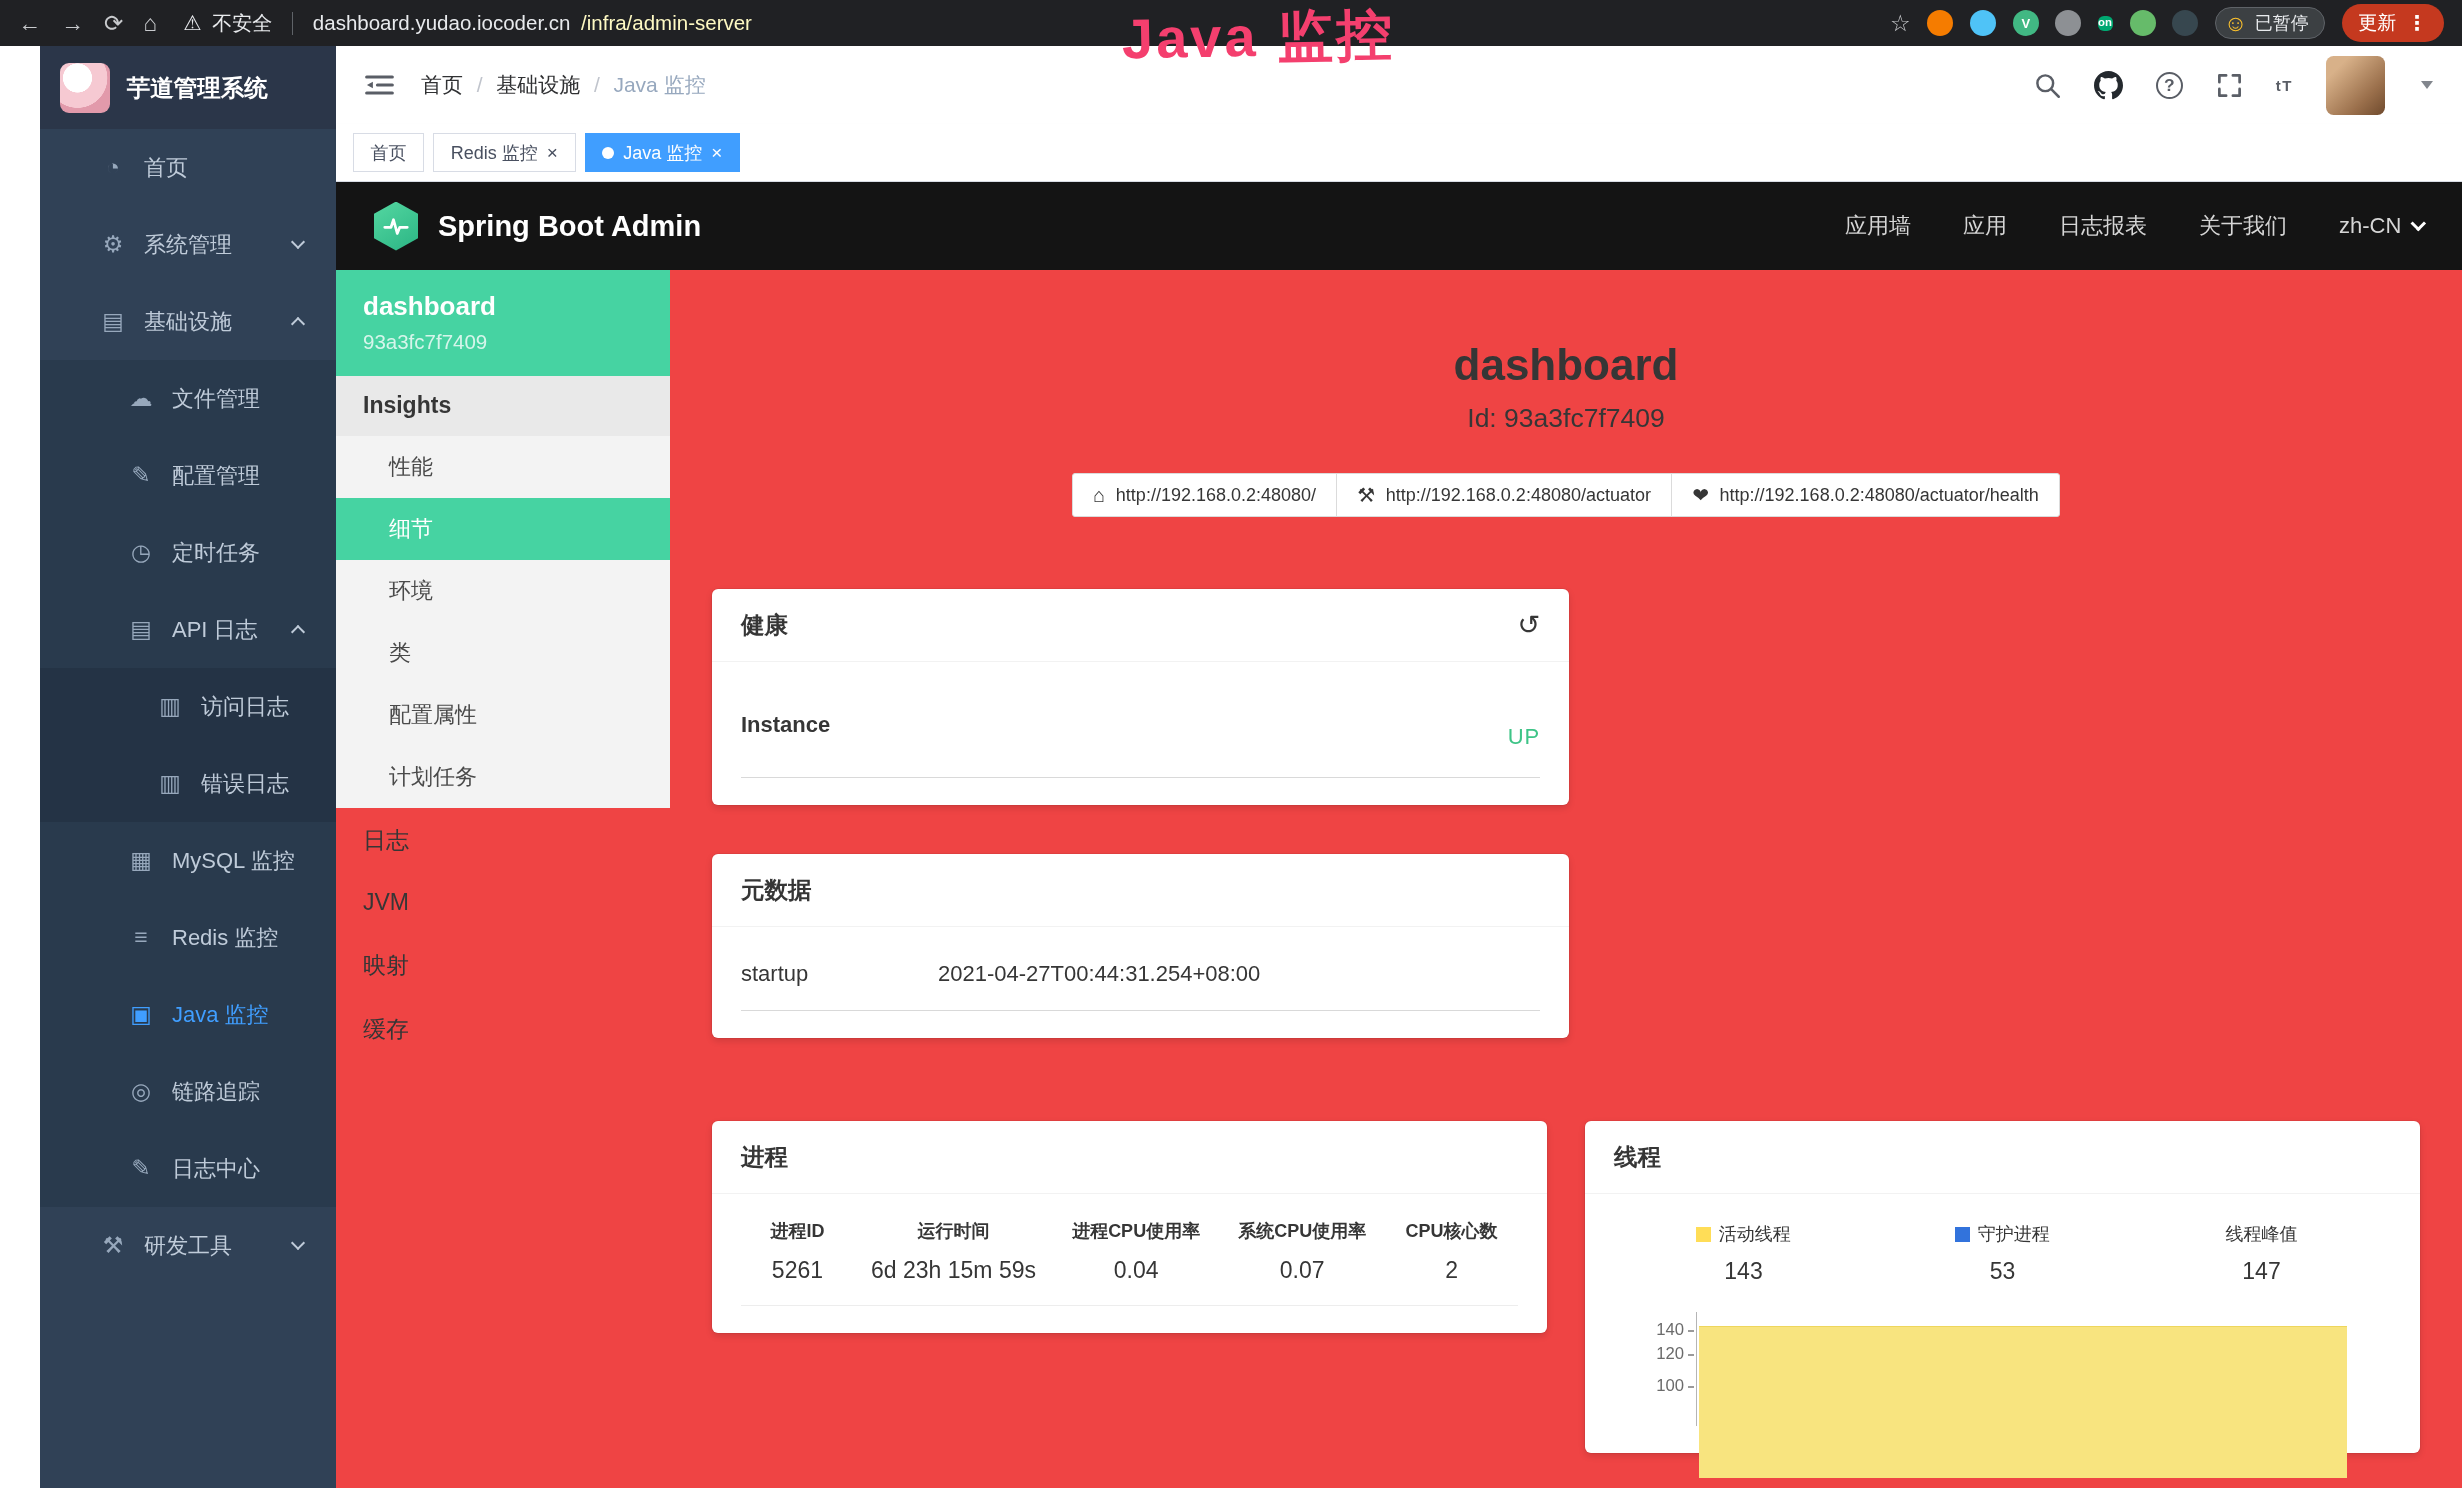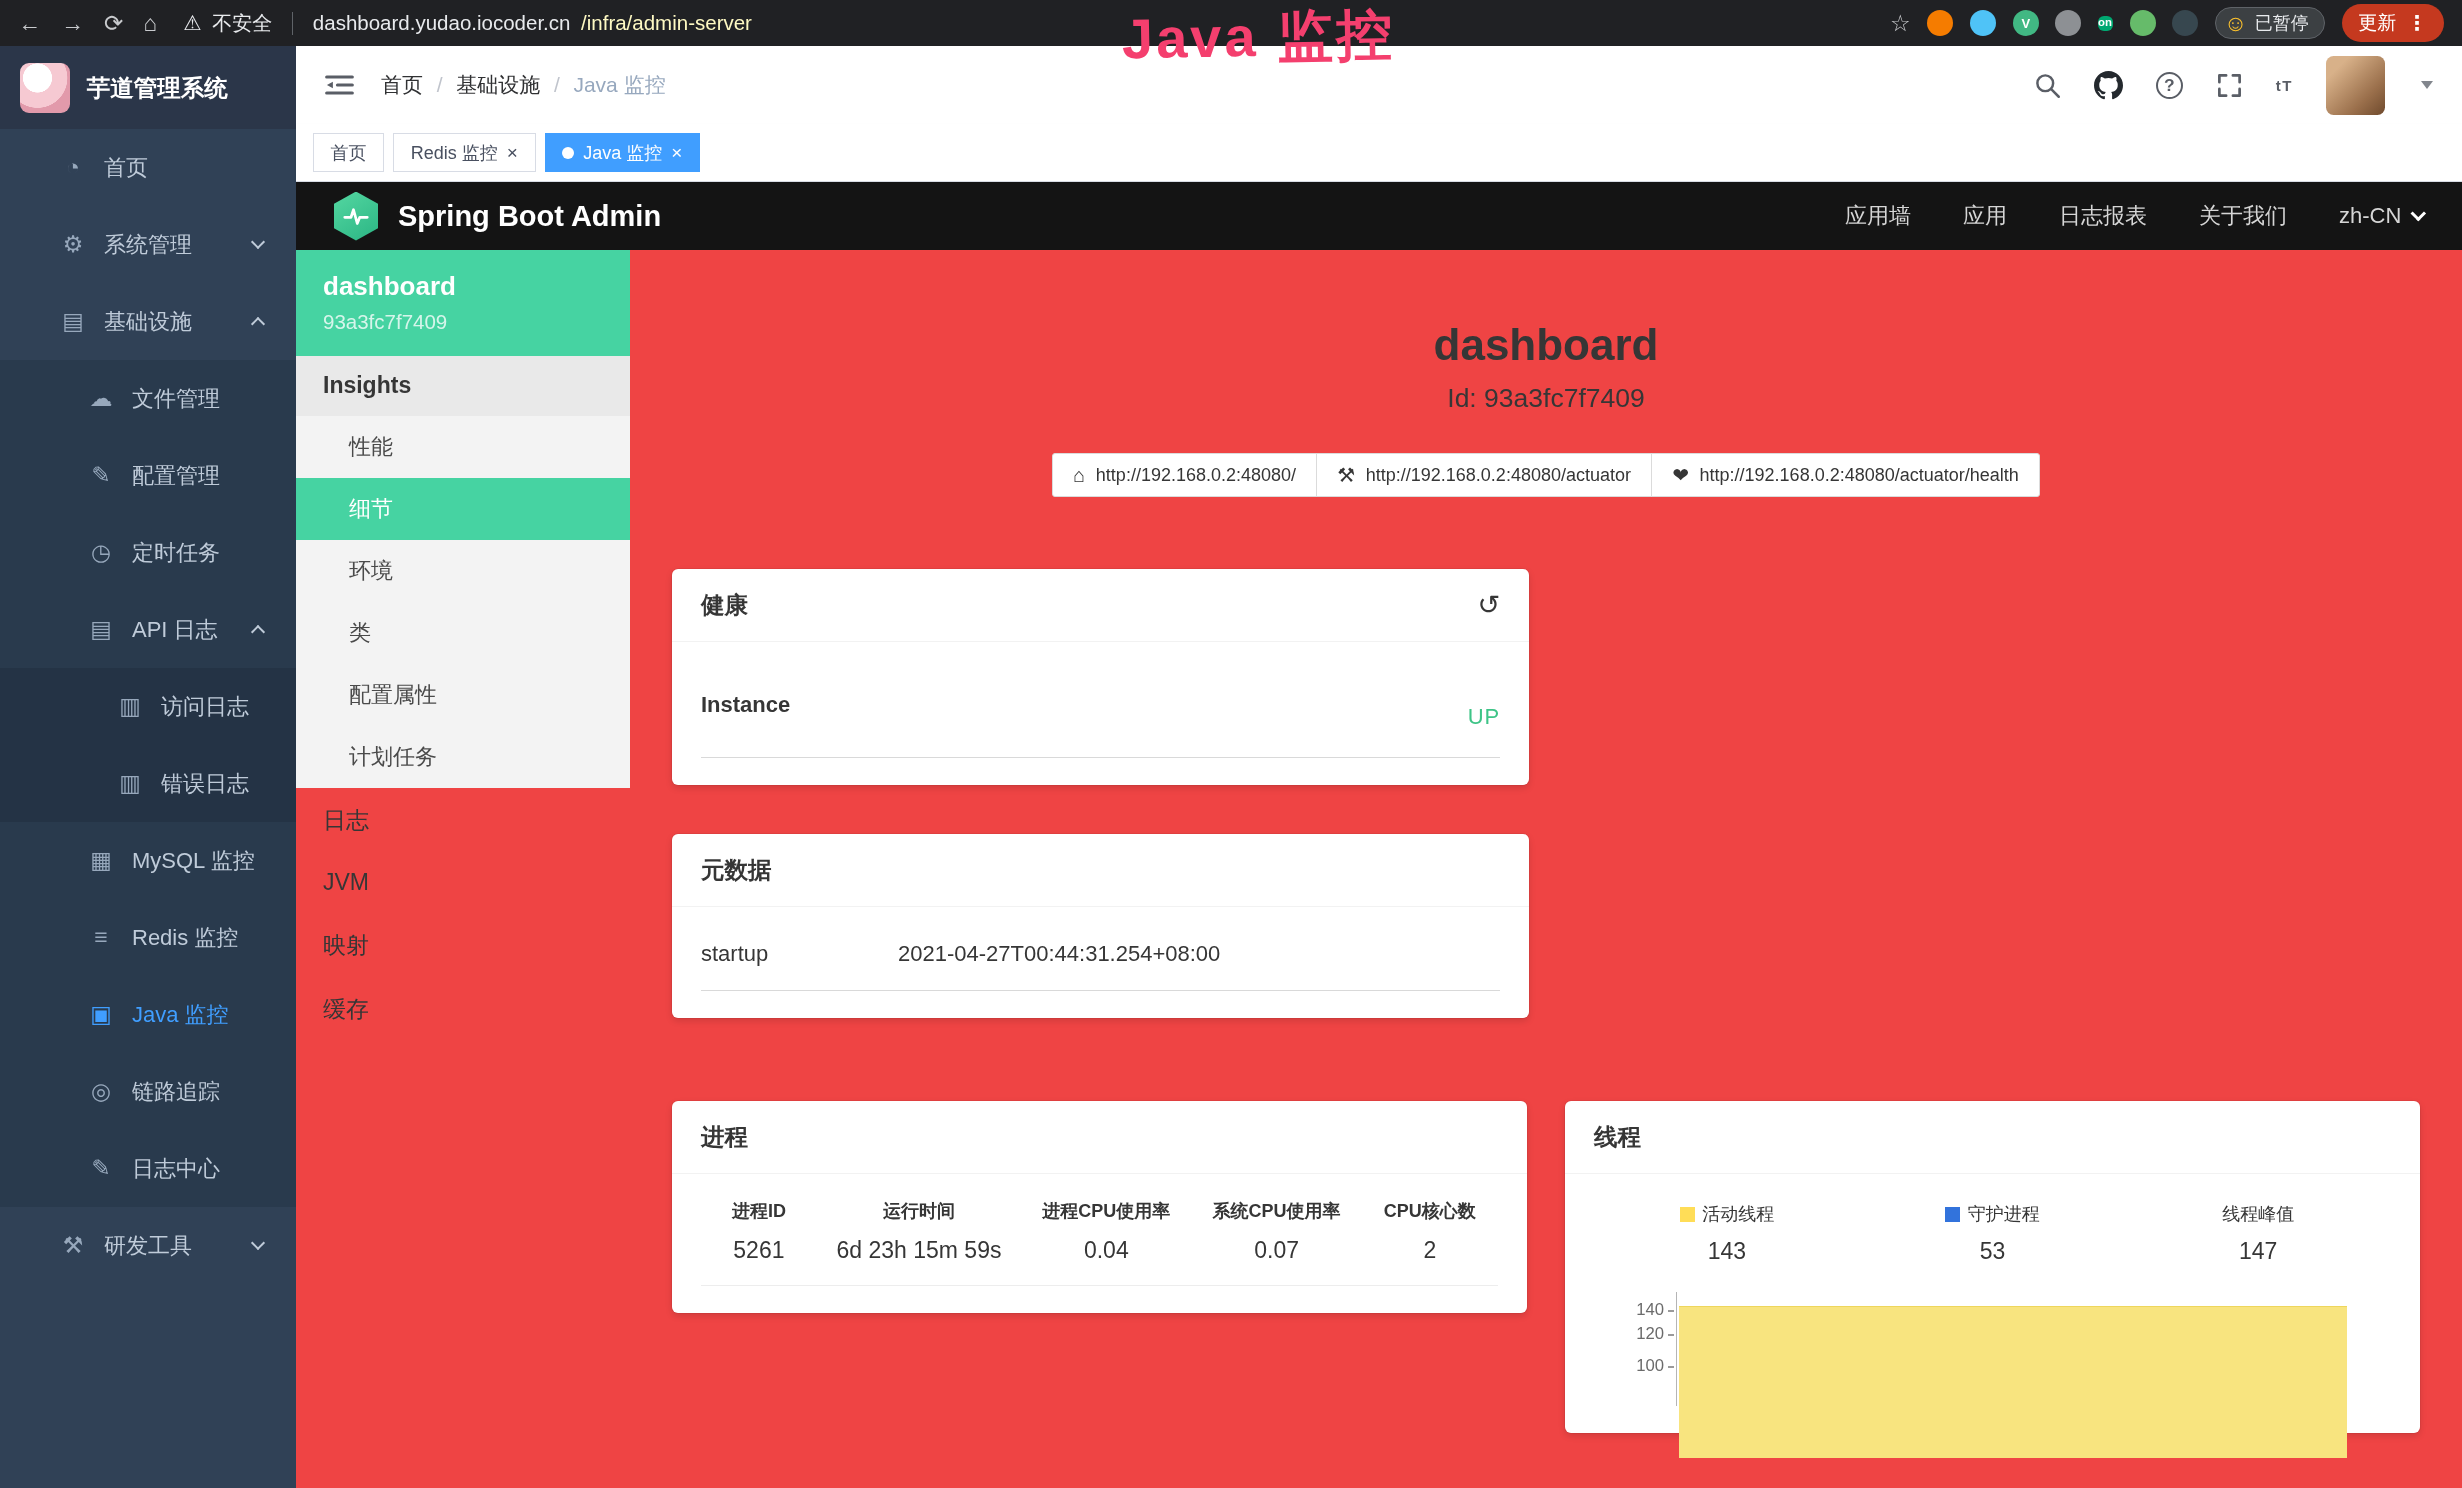--- a/index.html
+++ b/index.html
@@ -26,21 +26,21 @@
   .update-pill { display:flex; align-items:center; gap:10.6px; background:#c5391f; border-radius:758px; padding:6px 16.7px; font-size:19px; color:#fff; white-space:nowrap; }
   .kebab { font-size:20.5px; font-weight:bold; }
 
   
   .annotation { position:absolute; top:0; left:1122px; z-index:99; font-size:56px; font-weight:800; color:#f43f6e; transform:rotate(-1deg); letter-spacing:3px; white-space:nowrap; }
 
   
   .app { display:flex; height:1443px; }
 
   
-  .main-sidebar { width:296px; flex-shrink:0; background:#304156; display:flex; flex-direction:column; overflow:hidden; }
+  .main-sidebar { width:296px; flex-shrink:0; background:#304156; display:flex; flex-direction:column; overflow:hidden;margin-left:40px; }
   .logo-row { height:83px; display:flex; align-items:center; gap:16.7px; padding:0 20px; background:#2b3649; flex-shrink:0; }
   .logo-avatar { width:50px; height:50px; border-radius:9px; background:radial-gradient(circle at 35% 30%, #ffffff 0 30%, #f6c9d2 31% 62%, #e29aab 63%); flex-shrink:0; }
   .logo-title { color:#fff; font-size:23.5px; font-weight:bold; white-space:nowrap; }
   .menu { flex:1; }
   .menu-item { height:77px; display:flex; align-items:center; gap:15px; color:#bfcbd9; font-size:22px; position:relative; padding-left:57px; white-space:nowrap; }
   .menu-item.l2 { padding-left:85px; background:#293a4d; }
   .menu-item.l3 { padding-left:114px; background:#243345; }
   .mi-icon { width:32px; font-size:23px; color:#97a8bc; text-align:center; flex-shrink:0; }
   .menu-item.active { color:#409eff; }
   .menu-item.active .mi-icon { color:#409eff; }
@@ -63,21 +63,21 @@
   .avatar { width:59px; height:59px; border-radius:7.6px; background:linear-gradient(135deg,#d8b189 20%,#9a6f4b 70%,#6f4a2d); }
   .caret-down { width:0; height:0; border-left:6.8px solid transparent; border-right:6.8px solid transparent; border-top:8.3px solid #82868d; margin-left:3px; }
 
   .tab-bar { height:58px; background:#fff; border-bottom:0.8px solid #d8dce5; box-shadow:0 0.8px 3px rgba(0,0,0,.07); display:flex; align-items:center; padding-left:16.7px; gap:9px; flex-shrink:0; }
   .tab { height:39px; display:flex; align-items:center; gap:9px; border:0.8px solid #d8dce5; background:#fff; padding:0 16.7px; font-size:18px; color:#495060; white-space:nowrap; }
   .tab.active { background:#409eff; border-color:#409eff; color:#fff; }
   .tab-dot { width:12px; height:12px; border-radius:50%; background:#fff; }
   .tab-close { font-size:19px; line-height:1; }
 
   
-  .sba-header { height:68px; background:#141414; display:flex; align-items:center; padding:0 38px; gap:20px; flex-shrink:0; }
+  .sba-header { height:88px; background:#141414; display:flex; align-items:center; padding:0 38px; gap:20px; flex-shrink:0; }
   .sba-logo { width:44px; height:49px; clip-path:polygon(50% 0,100% 25%,100% 75%,50% 100%,0 75%,0 25%); background:linear-gradient(145deg,#54d7a1,#2bb584); display:flex; align-items:center; justify-content:center; flex-shrink:0; }
   .sba-brand { color:#fff; font-size:29px; font-weight:bold; white-space:nowrap; }
   .sba-nav { margin-left:auto; display:flex; align-items:center; gap:52px; color:#d6d6d6; font-size:22px; white-space:nowrap; }
   .locale { display:flex; align-items:center; gap:12px; }
   .chev-w { width:10.6px; height:10.6px; border-right:3px solid #fff; border-bottom:3px solid #fff; transform:rotate(45deg); margin-top:-6px; }
 
   
   .sba-body { flex:1; min-height:0; display:flex; background:#ef4444; }
   .sba-sidebar { width:334px; flex-shrink:0; display:flex; flex-direction:column; }
   .instance-block { background:#46d3a2; padding:20.5px 27px 22px; }

